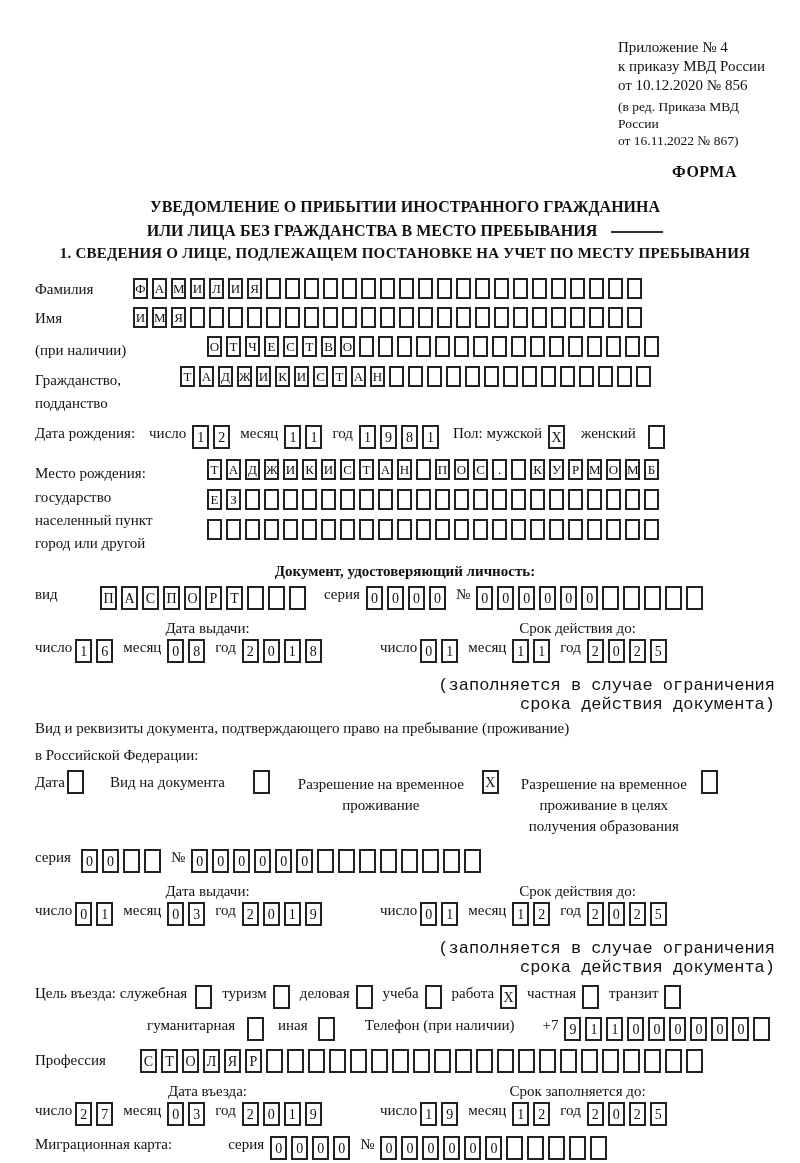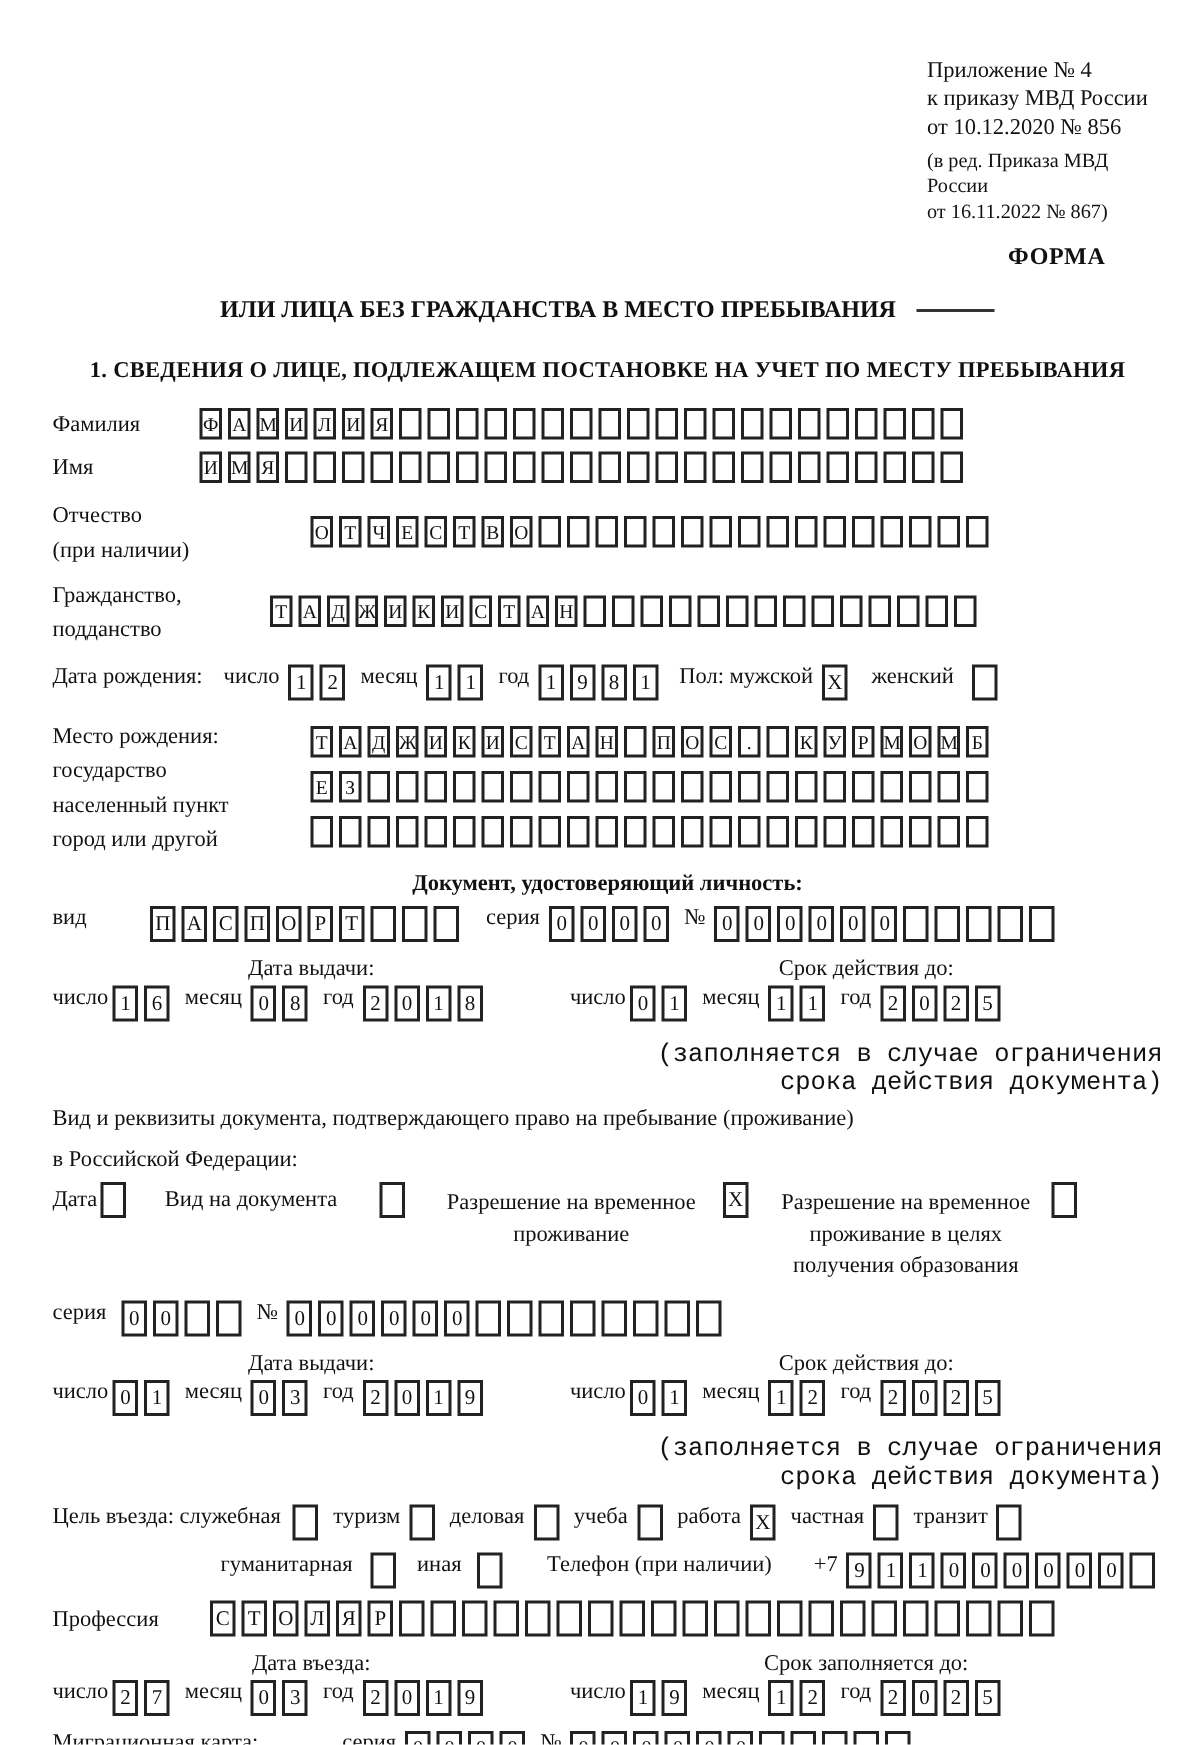--- a/index.html
+++ b/index.html
@@ -9,23 +9,23 @@
     font-family: "Liberation Serif", serif;
     font-size: 15px; color: #111;
     padding: 38px 25px 20px 35px;
     position: relative;
   }
   .hdr-block { margin-left: 583px; line-height: 1.28; }
   .hdr-block .small { font-size: 13.5px; }
   .forma { text-align: right; margin: 14px 38px 0 0; font-weight: bold; font-size: 16px; letter-spacing: .5px; }
   .title { text-align: center; font-weight: bold; font-size: 16px; margin-top: 14px; line-height: 1.45; }
   .blank-line { display: inline-block; width: 52px; border-bottom: 2px solid #333; margin-left: 14px; transform: translateY(-3px); }
-  .sec-heading { font-weight: bold; font-size: 15px; margin-top: 20px; text-align: center; letter-spacing: .2px; }
-
-  .row { display: flex; align-items: center; margin-top: 8px; }
+  .sec-heading { font-weight: bold; font-size: 15px; margin-top: 3px; text-align: center; letter-spacing: .2px; }
+
+  .row { display: flex; align-items: flex-start; margin-top: 8px; }
   .lbl { flex: 0 0 auto; padding-top: 3px; }
   .lbl-stack { line-height: 1.55; padding-top: 3px; }
 
   .cells { white-space: nowrap; font-size: 0; }
   .cell {
     display: inline-block; width: 15px; height: 21px;
     border: 2px solid #222; margin-right: 4px;
     text-align: center; font-size: 13px; line-height: 18px;
     font-family: "Liberation Serif", serif; vertical-align: top;
     background: #fff;
@@ -49,38 +49,38 @@
 <div class="hdr-block">
   <div>Приложение № 4</div>
   <div>к приказу МВД России</div>
   <div>от 10.12.2020 № 856</div>
   <div class="small mt2">(в ред. Приказа МВД России</div>
   <div class="small">от 16.11.2022 № 867)</div>
 </div>
 <div class="forma">ФОРМА</div>
 
 <div class="title">
+  <div>УВЕДОМЛЕНИЕ О ПРИБЫТИИ ИНОСТРАННОГО ГРАЖДАНИНА</div>
   <div><span>ИЛИ ЛИЦА БЕЗ ГРАЖДАНСТВА В МЕСТО ПРЕБЫВАНИЯ</span><span class="blank-line"></span></div>
 </div>
 
 <div class="sec-heading">1. СВЕДЕНИЯ О ЛИЦЕ, ПОДЛЕЖАЩЕМ ПОСТАНОВКЕ НА УЧЕТ ПО МЕСТУ ПРЕБЫВАНИЯ</div>
 
 <div class="row" style="margin-top:16px">
   <div class="lbl" style="width:98px">Фамилия</div>
   <div class="cells"><span class="cell">Ф</span><span class="cell">А</span><span class="cell">М</span><span class="cell">И</span><span class="cell">Л</span><span class="cell">И</span><span class="cell">Я</span><span class="cell"></span><span class="cell"></span><span class="cell"></span><span class="cell"></span><span class="cell"></span><span class="cell"></span><span class="cell"></span><span class="cell"></span><span class="cell"></span><span class="cell"></span><span class="cell"></span><span class="cell"></span><span class="cell"></span><span class="cell"></span><span class="cell"></span><span class="cell"></span><span class="cell"></span><span class="cell"></span><span class="cell"></span><span class="cell"></span></div>
 </div>
 
 <div class="row">
   <div class="lbl" style="width:98px">Имя</div>
   <div class="cells"><span class="cell">И</span><span class="cell">М</span><span class="cell">Я</span><span class="cell"></span><span class="cell"></span><span class="cell"></span><span class="cell"></span><span class="cell"></span><span class="cell"></span><span class="cell"></span><span class="cell"></span><span class="cell"></span><span class="cell"></span><span class="cell"></span><span class="cell"></span><span class="cell"></span><span class="cell"></span><span class="cell"></span><span class="cell"></span><span class="cell"></span><span class="cell"></span><span class="cell"></span><span class="cell"></span><span class="cell"></span><span class="cell"></span><span class="cell"></span><span class="cell"></span></div>
 </div>
 
 <div class="row">
   <div class="lbl-stack" style="width:172px">
-    <div>Отчество</div>
     <div>(при наличии)</div>
   </div>
   <div class="cells"><span class="cell">О</span><span class="cell">Т</span><span class="cell">Ч</span><span class="cell">Е</span><span class="cell">С</span><span class="cell">Т</span><span class="cell">В</span><span class="cell">О</span><span class="cell"></span><span class="cell"></span><span class="cell"></span><span class="cell"></span><span class="cell"></span><span class="cell"></span><span class="cell"></span><span class="cell"></span><span class="cell"></span><span class="cell"></span><span class="cell"></span><span class="cell"></span><span class="cell"></span><span class="cell"></span><span class="cell"></span><span class="cell"></span></div>
 </div>
 
 <div class="row" style="margin-top:4px">
   <div class="lbl-stack" style="width:145px">
     <div>Гражданство,</div>
     <div>подданство</div>
   </div>

